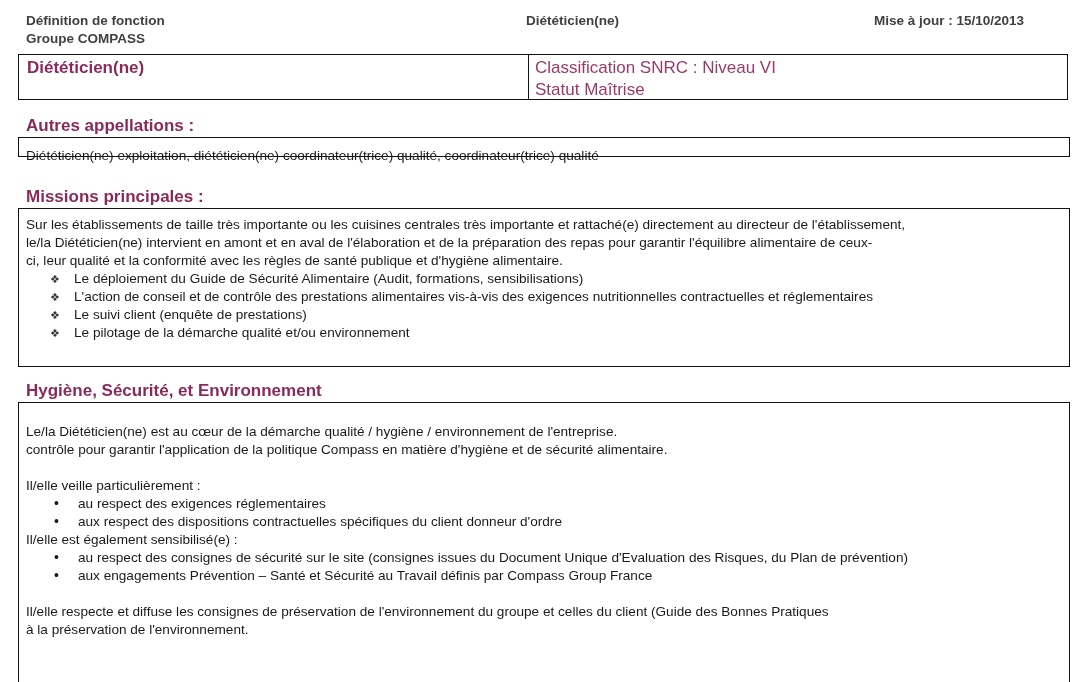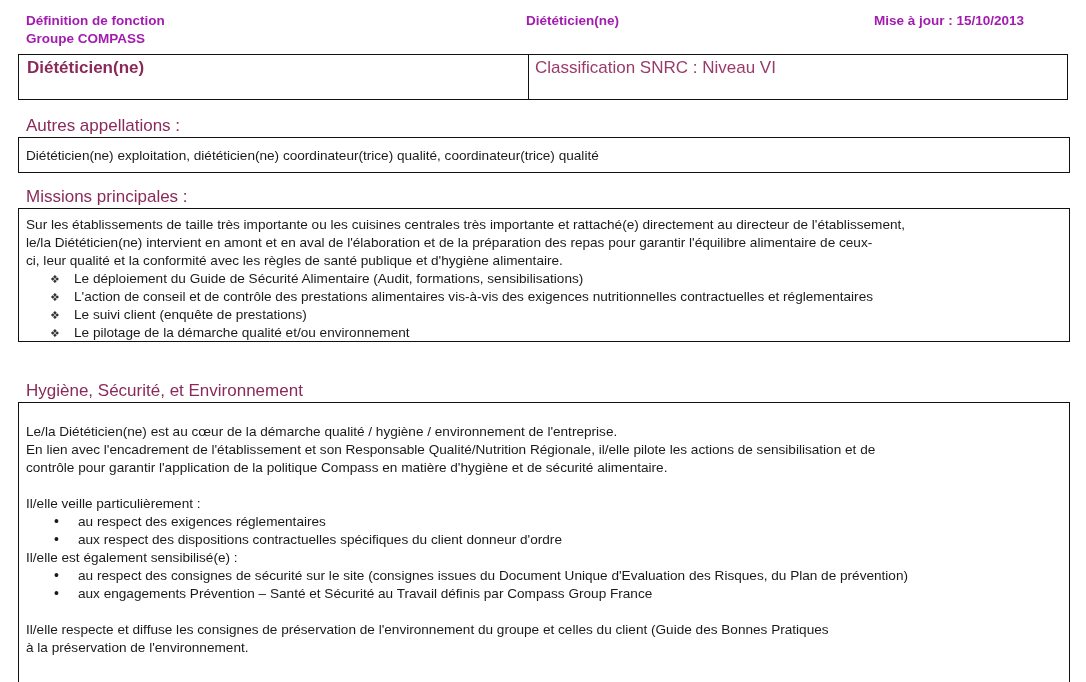--- a/index.html
+++ b/index.html
@@ -1,33 +1,33 @@
 <!DOCTYPE html>
 <html><head>
 <meta charset="utf-8">
 <style>
   html, body { margin: 0; padding: 0; background: #ffffff; }
   body {
     width: 1086px; height: 682px; overflow: hidden; position: relative;
     font-family: "Liberation Sans", sans-serif; color: #1a1a1a;
   }
-  .hdr { position: absolute; font-weight: bold; font-size: 13.5px; color: #a21caf; line-height: 18px; }
+  .hdr { position: absolute; font-weight: bold; font-size: 13.5px; color: #404040; line-height: 18px; }
   .hdr-left { left: 26px; top: 12px; }
   .hdr-center { left: 526px; top: 12px; }
   .hdr-right { left: 874px; top: 12px; }
 
   .title-box {
     position: absolute; left: 18px; top: 54px; width: 1050px; height: 46px;
     border: 1.3px solid #111; box-sizing: border-box; display: flex;
   }
   .title-left { width: 510px; border-right: 1.3px solid #111; padding: 3px 0 0 8px; box-sizing: border-box;
     font-weight: bold; font-size: 17px; color: #8a2a5a; }
   .title-right { flex: 1; padding: 2px 0 0 6px; font-size: 17px; color: #9a3a6a; line-height: 22px; }
 
-  .sec-title { position: absolute; left: 26px; font-weight: normal; font-size: 17px; color: #8a2a5a; }
+  .sec-title { position: absolute; left: 26px; font-weight: bold; font-size: 17px; color: #8a2a5a; }
   .box {
     position: absolute; left: 18px; width: 1052px; border: 1.3px solid #111; box-sizing: border-box;
     font-size: 13.6px; line-height: 18px; padding-left: 7px; padding-right: 6px;
   }
   .box p { margin: 0; }
   .diamond-list, .dot-list { margin: 0; padding: 0; list-style: none; }
   .diamond-list li { padding-left: 48px; position: relative; }
   .diamond-list li .bul { position: absolute; left: 24px; top: 0; font-size: 11px; color: #333; }
   .dot-list li { padding-left: 52px; position: relative; }
   .dot-list li .bul { position: absolute; left: 28px; top: -1px; font-size: 14px; }
@@ -40,45 +40,45 @@
   <div>Définition de fonction</div>
   <div>Groupe COMPASS</div>
 </div>
 <div class="hdr hdr-center">Diététicien(ne)</div>
 <div class="hdr hdr-right">Mise à jour : 15/10/2013</div>
 
 <div class="title-box">
   <div class="title-left">Diététicien(ne)</div>
   <div class="title-right">
     <div>Classification SNRC : Niveau VI</div>
+    <div>Statut Maîtrise</div>
   </div>
 </div>
 
 <div class="sec-title" style="top:116px">Autres appellations :</div>
-<div class="box" style="top:137px; height:36px; padding-top:9px;">
+<div class="box" style="top:137px; height:20px; padding-top:9px;">
   <p>Diététicien(ne) exploitation, diététicien(ne) coordinateur(trice) qualité, coordinateur(trice) qualité</p>
 </div>
 
 <div class="sec-title" style="top:187px">Missions principales :</div>
-<div class="box" style="top:208px; height:134px; padding-top:7px;">
+<div class="box" style="top:208px; height:159px; padding-top:7px;">
   <p>Sur les établissements de taille très importante ou les cuisines centrales très importante et rattaché(e) directement au directeur de l'établissement,</p>
   <p>le/la Diététicien(ne) intervient en amont et en aval de l'élaboration et de la préparation des repas pour garantir l'équilibre alimentaire de ceux-</p>
   <p>ci, leur qualité et la conformité avec les règles de santé publique et d'hygiène alimentaire.</p>
   <ul class="diamond-list">
     <li><span class="bul">❖</span><span>Le déploiement du Guide de Sécurité Alimentaire (Audit, formations, sensibilisations)</span></li>
     <li><span class="bul">❖</span><span>L'action  de conseil et de contrôle des prestations alimentaires vis-à-vis des exigences nutritionnelles contractuelles et réglementaires</span></li>
     <li><span class="bul">❖</span><span>Le suivi client (enquête de prestations)</span></li>
     <li><span class="bul">❖</span><span>Le pilotage de la démarche qualité et/ou environnement</span></li>
   </ul>
 </div>
 
 <div class="sec-title" style="top:381px">Hygiène, Sécurité, et Environnement</div>
 <div class="box" style="top:402px; height:323px; padding-top:20px;">
   <p>Le/la Diététicien(ne) est au cœur de la démarche qualité / hygiène / environnement de l'entreprise.</p>
-  <p>En lien avec l'encadrement de l'établissement et son Responsable Qualité/Nutrition Régionale, il/elle pilote les actions de sensibilisation et de</p>
   <p>contrôle pour garantir l'application de la politique Compass en matière d'hygiène et de sécurité alimentaire.</p>
   <div class="gap"></div>
   <p>Il/elle veille particulièrement :</p>
   <ul class="dot-list">
     <li><span class="bul">•</span><span>au respect des exigences réglementaires</span></li>
     <li><span class="bul">•</span><span>aux respect des dispositions contractuelles spécifiques du client donneur d'ordre</span></li>
   </ul>
   <p>Il/elle est également sensibilisé(e) :</p>
   <ul class="dot-list">
     <li><span class="bul">•</span><span>au respect des consignes de sécurité sur le site (consignes issues du Document Unique d'Evaluation des Risques, du Plan de prévention)</span></li>

